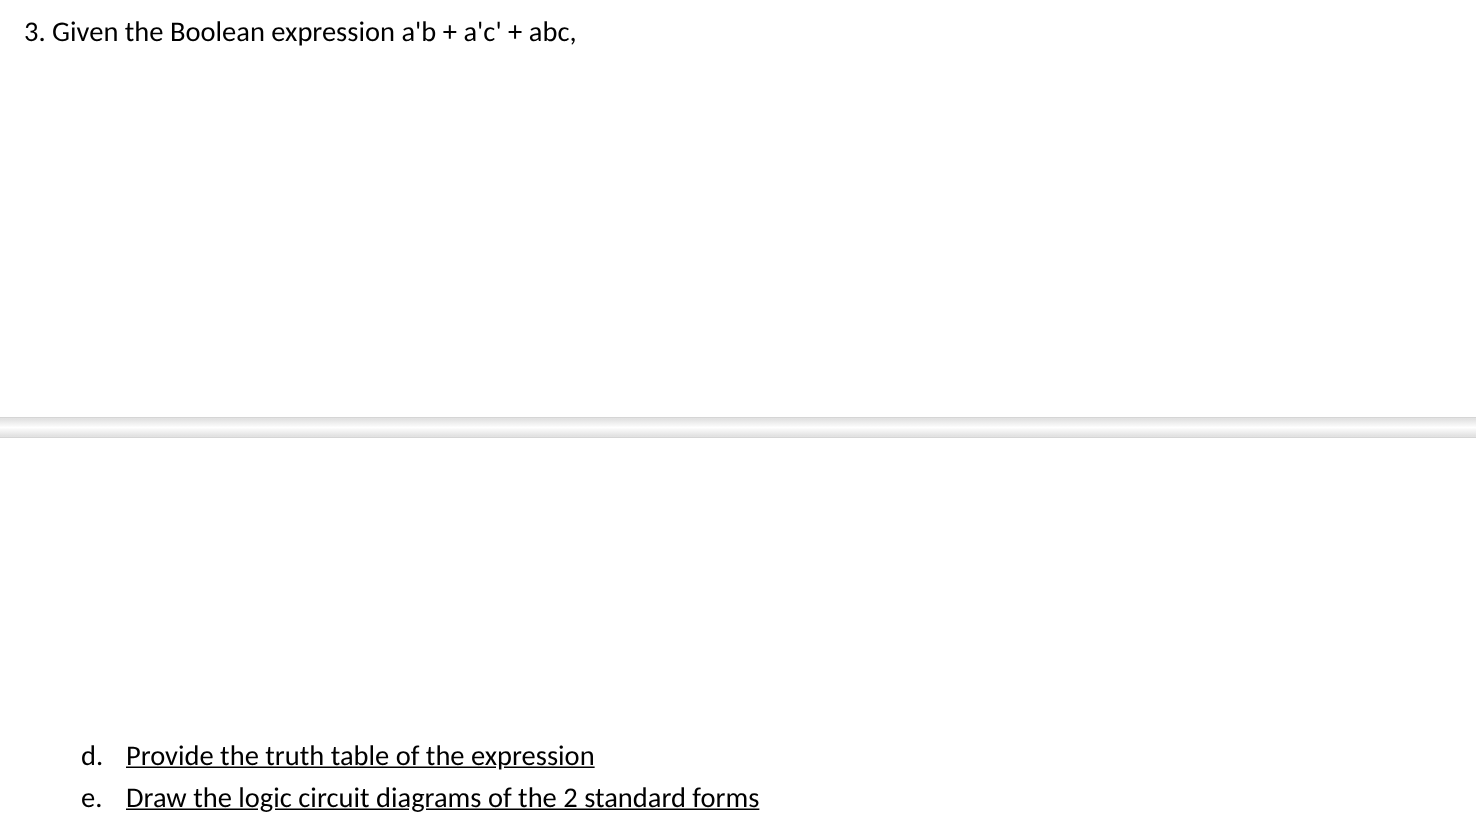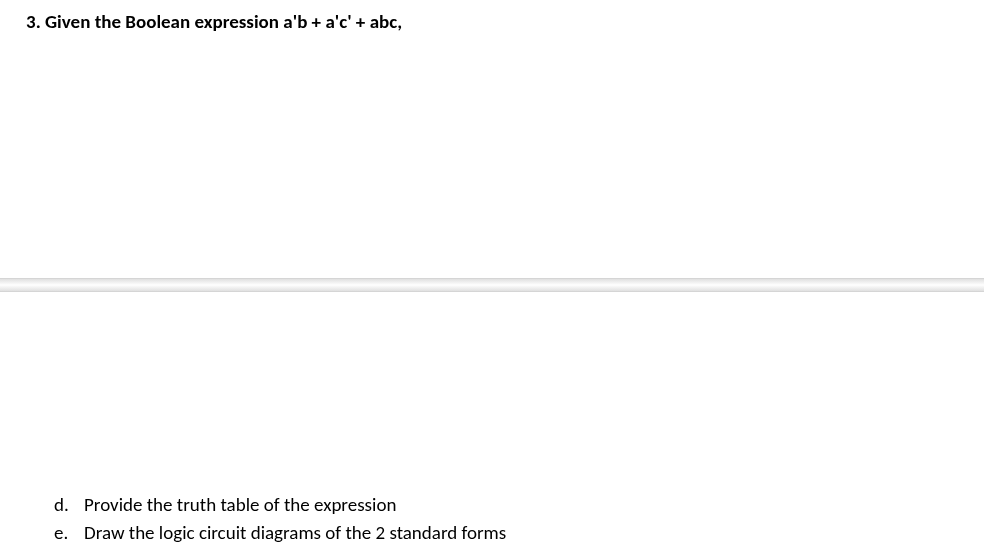--- a/index.html
+++ b/index.html
@@ -12,22 +12,21 @@
       height: 543px;
       background: #ffffff;
       font-family: Calibri, "Segoe UI", Arial, sans-serif;
       font-size: 19px;
       color: #000000;
       position: relative;
     }
     .question-header {
       position: absolute;
       top: 10px;
-      left: 26px;
-      font-weight: bold;
+      left: 16px;
     }
     .divider {
       position: absolute;
       top: 278px;
       left: 0;
       width: 100%;
       height: 14px;
       background: linear-gradient(to bottom, #e0e0e0 0%, #f8f8f8 40%, #ffffff 50%, #f8f8f8 60%, #e0e0e0 100%);
       border-top: 1px solid #d5d5d5;
       border-bottom: 1px solid #d5d5d5;
@@ -41,20 +40,21 @@
       display: flex;
       margin-bottom: 2px;
       line-height: 1.35;
     }
     .sub-item-letter {
       width: 30px;
       flex-shrink: 0;
     }
     .sub-item-text {
       flex: 1;
+      text-decoration: underline;
     }
   </style>
 </head>
 <body>
 
 <div class="question-header">
   <span>3.</span>
   <span>Given the Boolean expression a'b + a'c' + abc,</span>
 </div>
 

